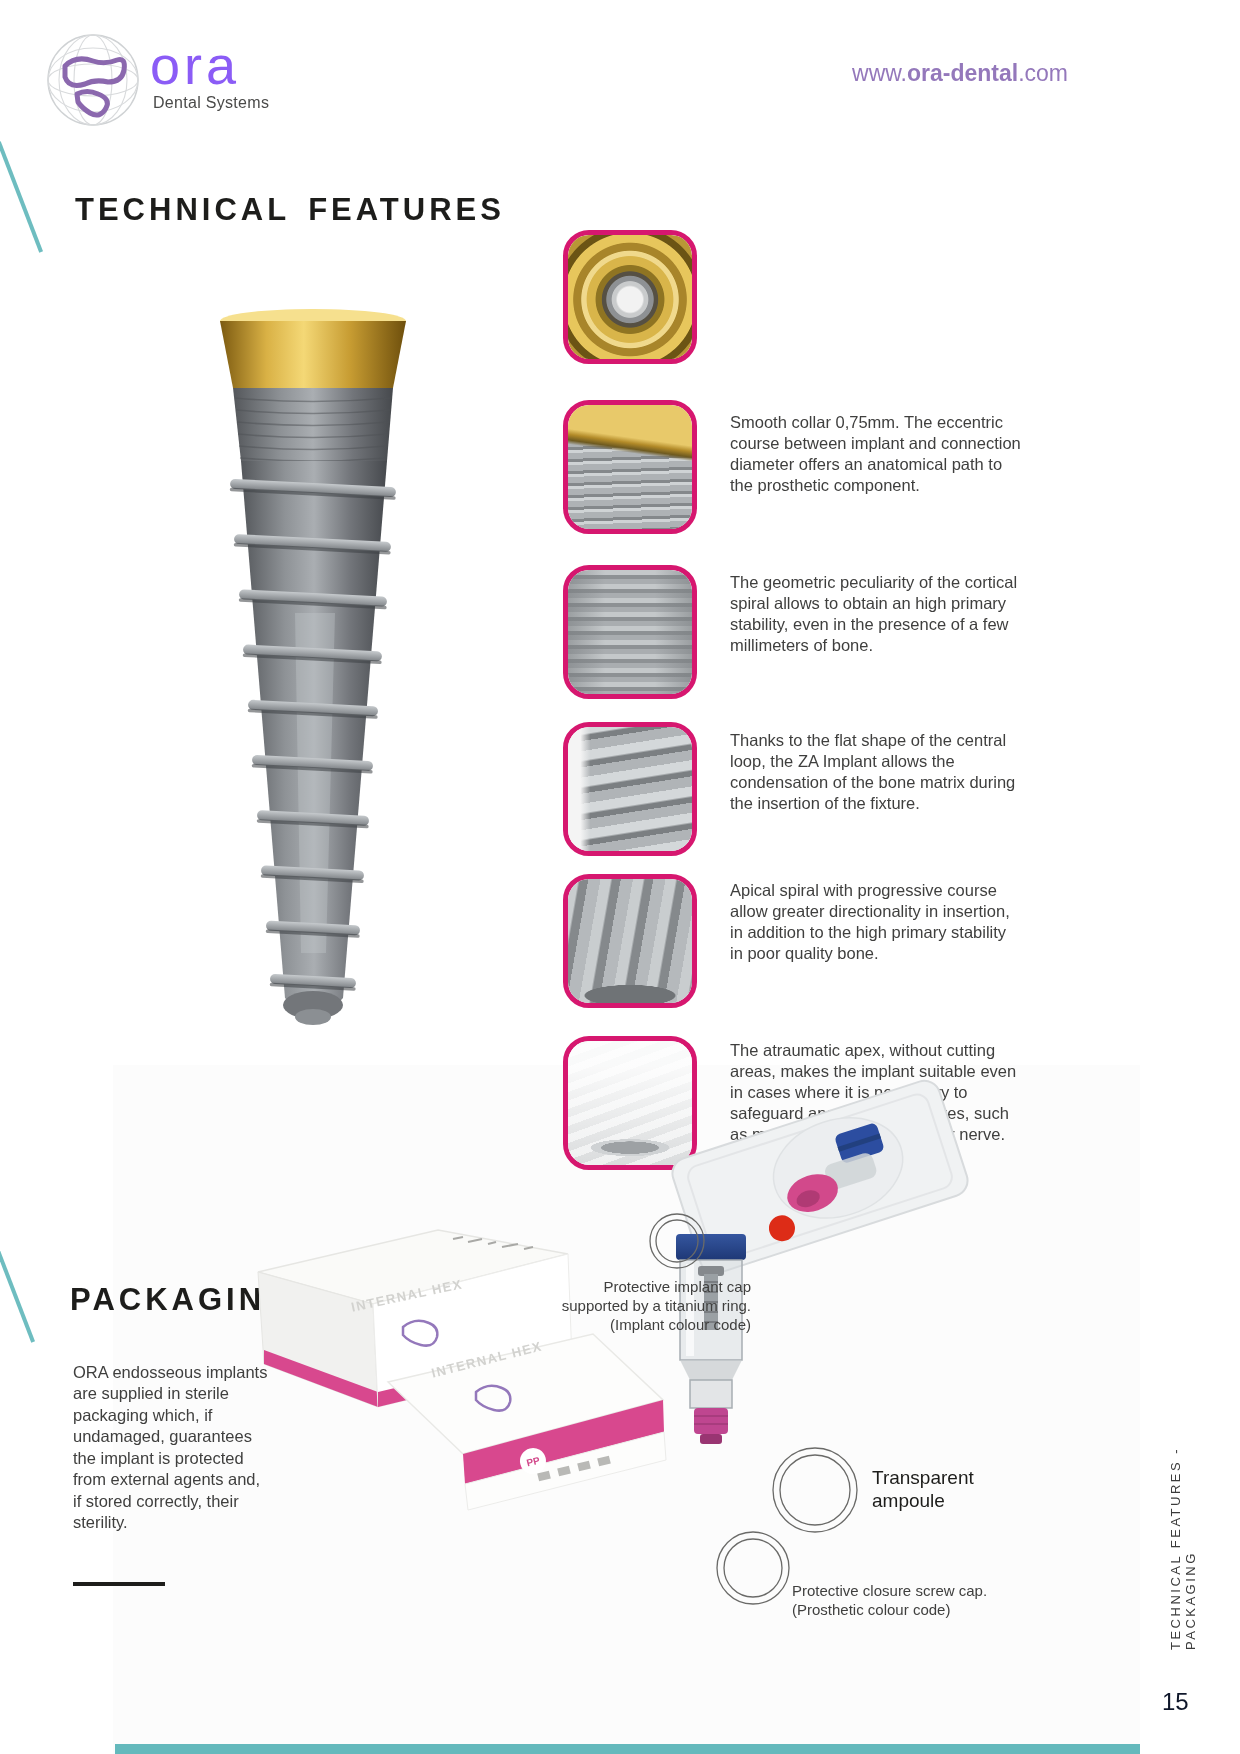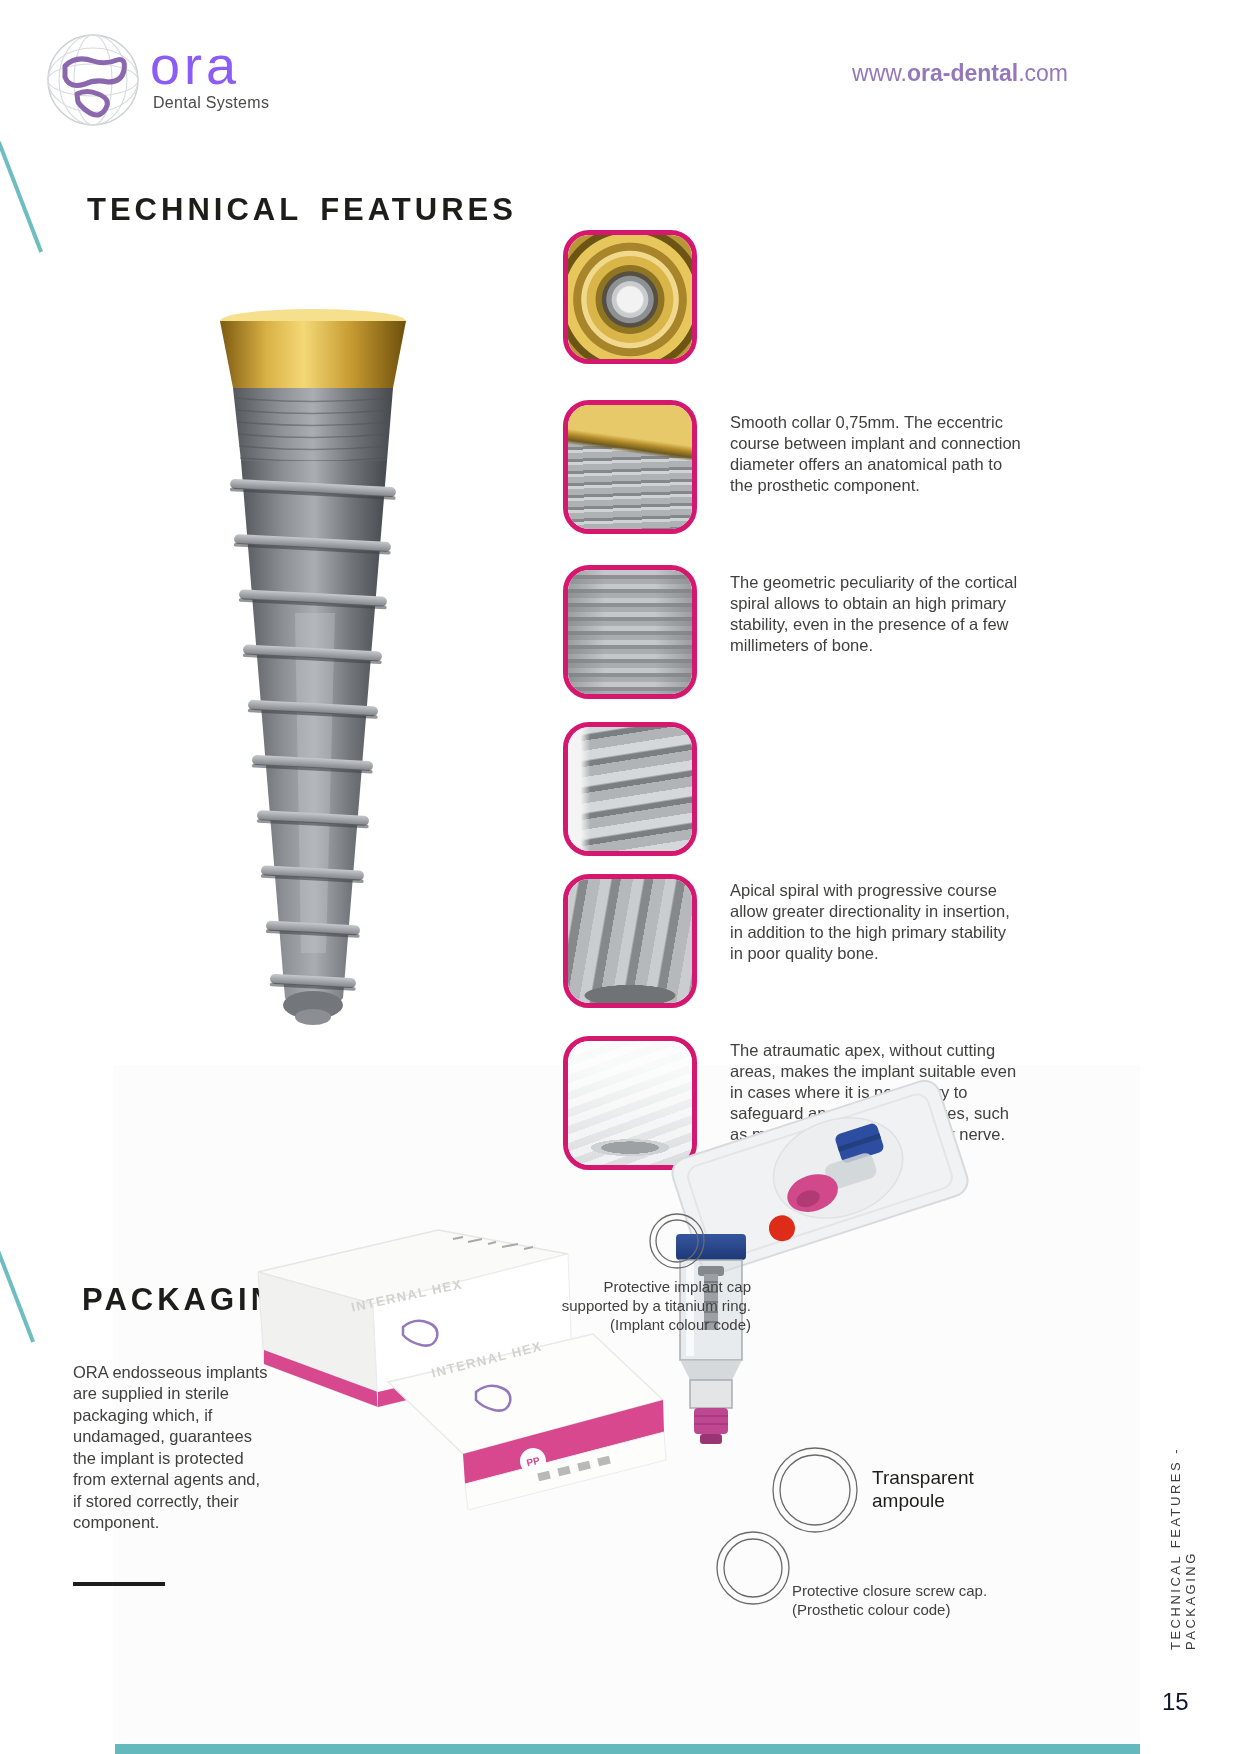--- a/index.html
+++ b/index.html
@@ -6,21 +6,21 @@
   *{box-sizing:border-box;}
   .page{position:relative;width:1240px;height:1754px;background:#ffffff;margin:0 auto;
         font-family:"Liberation Sans",sans-serif;color:#3f3f3e;overflow:hidden;}
   .abs{position:absolute;}
   
   .ora-word{left:150px;top:34px;font-size:54px;font-weight:400;letter-spacing:4px;color:#8b5cf6;}
   .ora-sub{left:153px;top:94px;font-size:16px;color:#4a4a49;letter-spacing:.3px;}
   .site{right:172px;top:60px;font-size:23px;color:#9478bb;}
   .site b{font-weight:700;}
   
-  .h1{font-size:31px;font-weight:700;letter-spacing:4px;word-spacing:6px;color:#1d1d1b;margin-left:12px;}
+  .h1{font-size:31px;font-weight:700;letter-spacing:4px;word-spacing:6px;color:#1d1d1b;}
   .slash{width:4px;height:118px;background:#6ebdc0;transform:rotate(-21deg);}
   
   .frame{width:134px;height:134px;border:5px solid #d6176f;border-radius:26px;background:#fff;overflow:hidden;}
   .frame .photo{width:100%;height:100%;border-radius:20px;}
   .ftext{left:730px;width:292px;font-size:16.5px;line-height:21px;color:#3f3f3e;}
   .ph1{background:radial-gradient(circle at 50% 52%, #f2f2f2 0 14%, #c9cbcc 16% 20%, #8e9194 21% 26%, #565043 27% 31%, #8f7422 32% 38%, #d9b54a 39% 48%, #f0d98c 49% 54%, #a8852a 55% 63%, #e7c65c 64% 74%, #6b5414 75% 82%, #b99736 83% 100%);}
   .ph2{background:linear-gradient(188deg, #e8c96a 0 29%, #b28a28 33%, #6e5a20 37%, rgba(0,0,0,0) 40%),
        repeating-linear-gradient(178deg, #aeb2b5 0 6px, #84888b 6px 9px, #cfd3d5 9px 12px);}
   .ph3{background:linear-gradient(90deg, rgba(120,124,127,.55), rgba(0,0,0,0) 30% 70%, rgba(120,124,127,.55)),
        repeating-linear-gradient(180deg, #c4c8ca 0 5px, #8d9194 5px 9px, #a9adb0 9px 14px);}
@@ -163,26 +163,27 @@
     </div>
   <div class="abs frame" style="left:563px;top:874px">
       <div class="photo ph5"></div>
     </div>
   <div class="abs frame" style="left:563px;top:1036px">
       <div class="photo ph6"></div>
     </div>
 
   <p class="abs ftext" style="top:395px">Smooth collar 0,75mm. The eccentric course between implant and connection diameter offers an anatomical path to the prosthetic component.</p>
   <p class="abs ftext" style="top:555px">The geometric peculiarity of the cortical spiral allows to obtain an high primary stability, even in the presence of a few millimeters of bone.</p>
+  <p class="abs ftext" style="top:713px">Thanks to the flat shape of the central loop, the ZA Implant allows the condensation of the bone matrix during the insertion of the fixture.</p>
   <p class="abs ftext" style="top:863px">Apical spiral with progressive course allow greater directionality in insertion, in addition to the high primary stability in poor quality bone.</p>
   <p class="abs ftext" style="top:1023px">The atraumatic apex, without cutting areas, makes the implant suitable even in cases where it is necessary to safeguard anatomical structures, such as maxillary sinus and alveolar nerve.</p>
 
   <div class="abs slash" style="left:10px;top:1228px"></div>
   <div class="abs h1" style="left:70px;top:1282px">PACKAGING</div>
-  <p class="abs pkg-body">ORA endosseous implants are supplied in sterile packaging which, if undamaged, guarantees the implant is protected from external agents and, if stored correctly, their component.</p>
+  <p class="abs pkg-body">ORA endosseous implants are supplied in sterile packaging which, if undamaged, guarantees the implant is protected from external agents and, if stored correctly, their sterility.</p>
   <div class="abs rule"></div>
 
   <svg class="abs" style="left:238px;top:1192px" width="440" height="335" viewBox="0 0 440 335">
 
     <path d="M20,80 L200,38 L330,62 L135,112 Z" fill="#fafaf8" stroke="#e6e6e3" stroke-width="1.5"></path>
     <g stroke="#a9a9a6" stroke-width="2">
         <path d="M215,47 l10,-2"></path>
         <path d="M230,50 l14,-3"></path>
         <path d="M250,52 l8,-2"></path>
         <path d="M264,55 l16,-3"></path>

